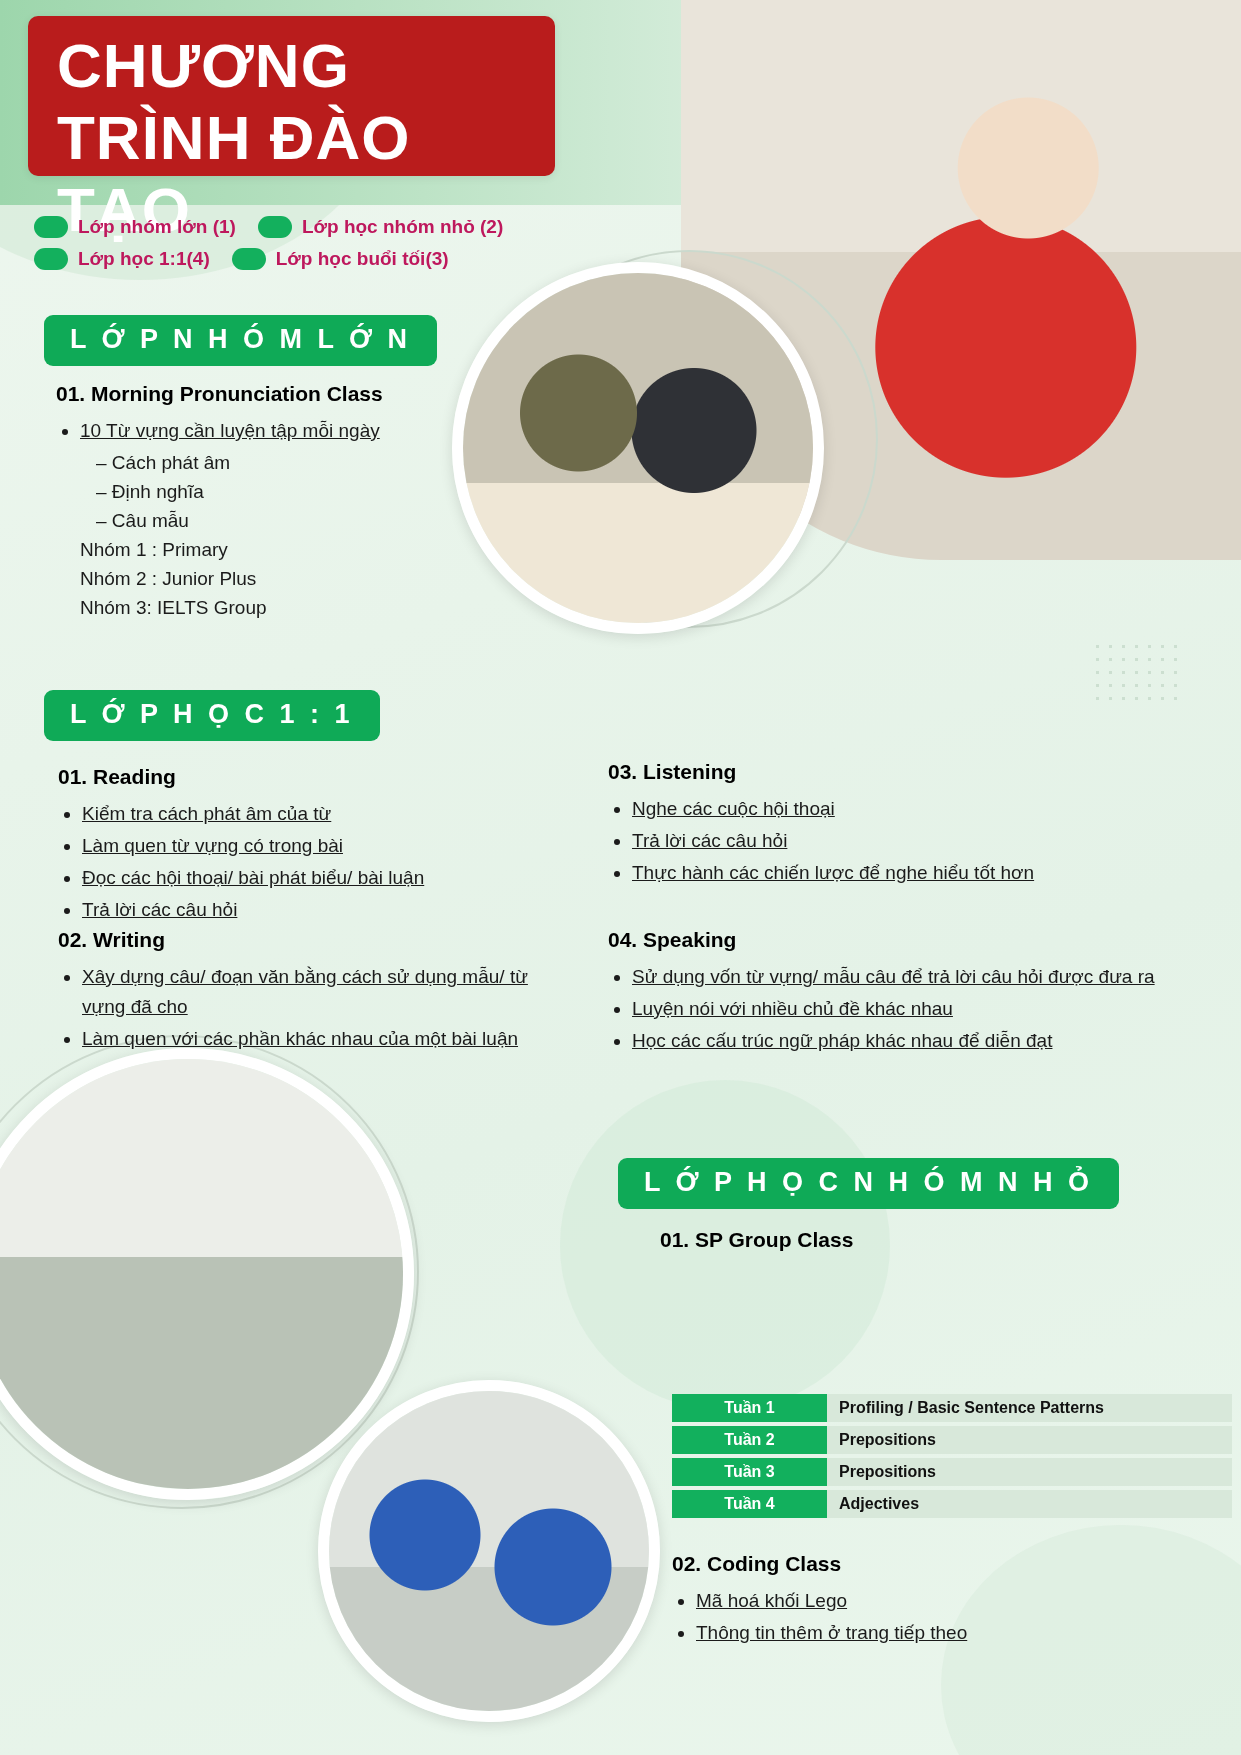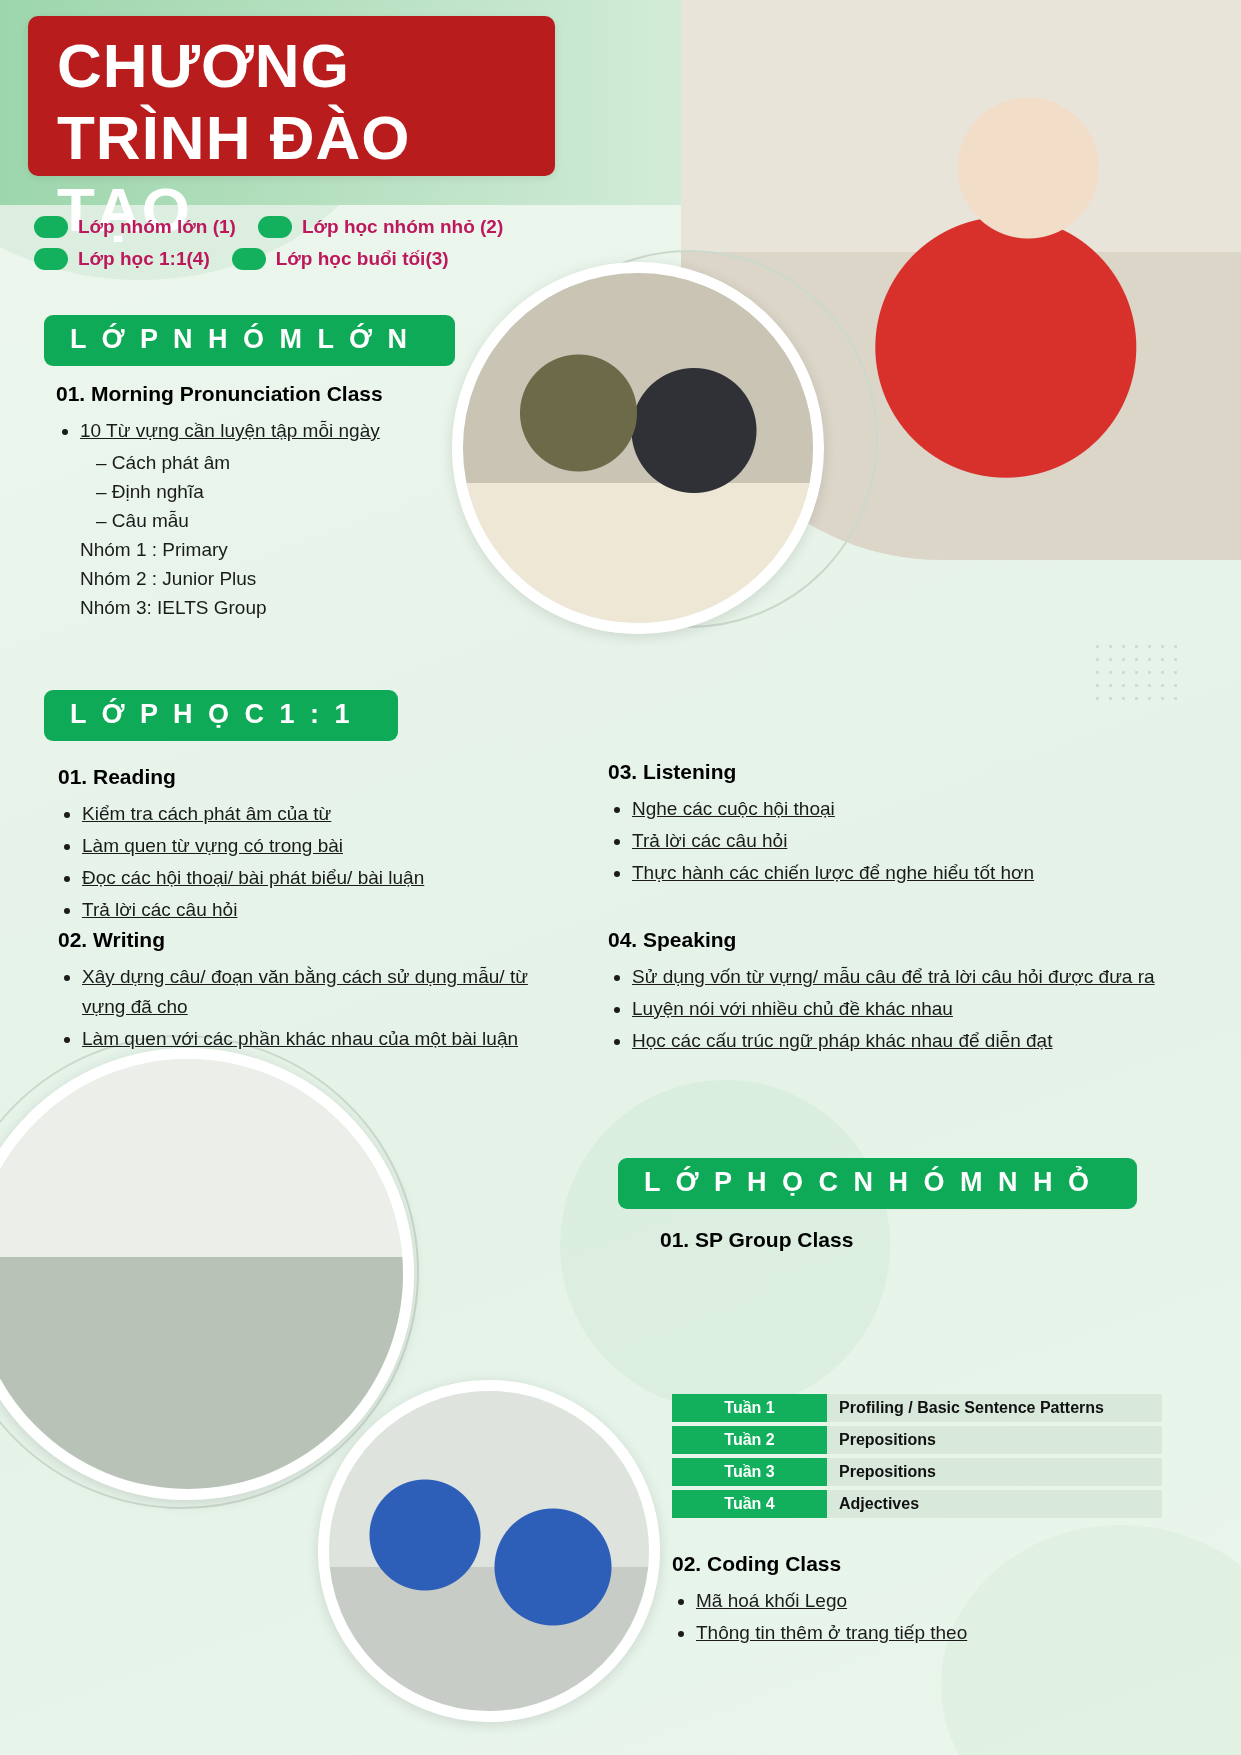--- a/index.html
+++ b/index.html
@@ -35,21 +35,21 @@
 
   .legend{position:absolute;left:34px;top:216px;width:580px;}
   .legend-row{display:flex;align-items:center;margin-bottom:10px;}
   .legend-item{display:flex;align-items:center;margin-right:22px;}
   .dot{width:34px;height:22px;border-radius:11px;background:#13b05d;margin-right:10px;flex:none;}
   .legend-item span{font-size:19px;font-weight:700;color:#be185d;}
 
   
   .pill{
     display:inline-block;background:#0faa57;color:#fff;border-radius:9px;
-    font-size:27px;font-weight:800;letter-spacing:4px;padding:9px 44px 11px 26px;
+    font-size:27px;font-weight:800;letter-spacing:4px;padding:9px 26px 11px 26px;
     white-space:nowrap;
     text-align:right;
   }
 
   
   .sec-title{font-size:21px;font-weight:800;color:#000000;margin:0 0 10px 0;}
   ul.bul{margin:0;padding-left:24px;text-decoration:underline;}
   ul.bul li{font-size:19px;line-height:30px;margin-bottom:2px;}
   .sub{font-size:19px;line-height:29px;margin-left:10px;}
 
@@ -89,21 +89,21 @@
   .p4 .ph-img{
     background:
       radial-gradient(circle at 30% 45%, #2d5fb8 0 55px, transparent 56px),
       radial-gradient(circle at 70% 55%, #2d5fb8 0 58px, transparent 59px),
       linear-gradient(#dfe3de 0 55%, #c7cdc6 55% 100%);
   }
 
   .ring-outline{position:absolute;border-radius:50%;border:2px solid #cbd9cd;}
 
   
-  table.weeks{border-collapse:separate;border-spacing:0 4px;width:490px;}
+  table.weeks{border-collapse:separate;border-spacing:0 4px;width:560px;}
   table.weeks td{font-size:16px;font-weight:700;}
   td.wk{background:#12b05d;color:#fff;text-align:center;width:155px;padding:5px 0;}
   td.tp{background:#d8e8da;color:#111;padding:5px 0 5px 12px;}
 
   .dotgrid{position:absolute;right:60px;top:640px;width:90px;height:60px;
     background-image:radial-gradient(#c9ddcd 1.6px, transparent 1.7px);
     background-size:13px 13px;opacity:.9;}
 </style>
 </head>
 <body>

